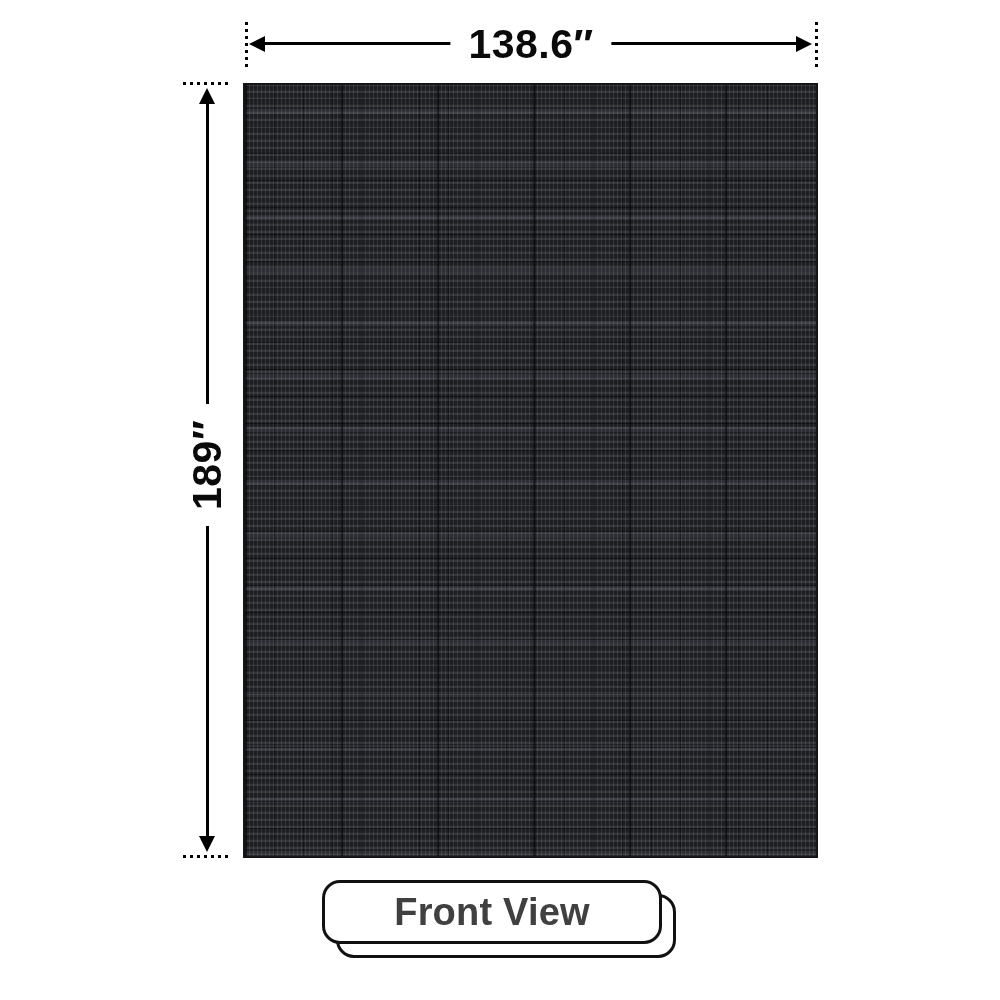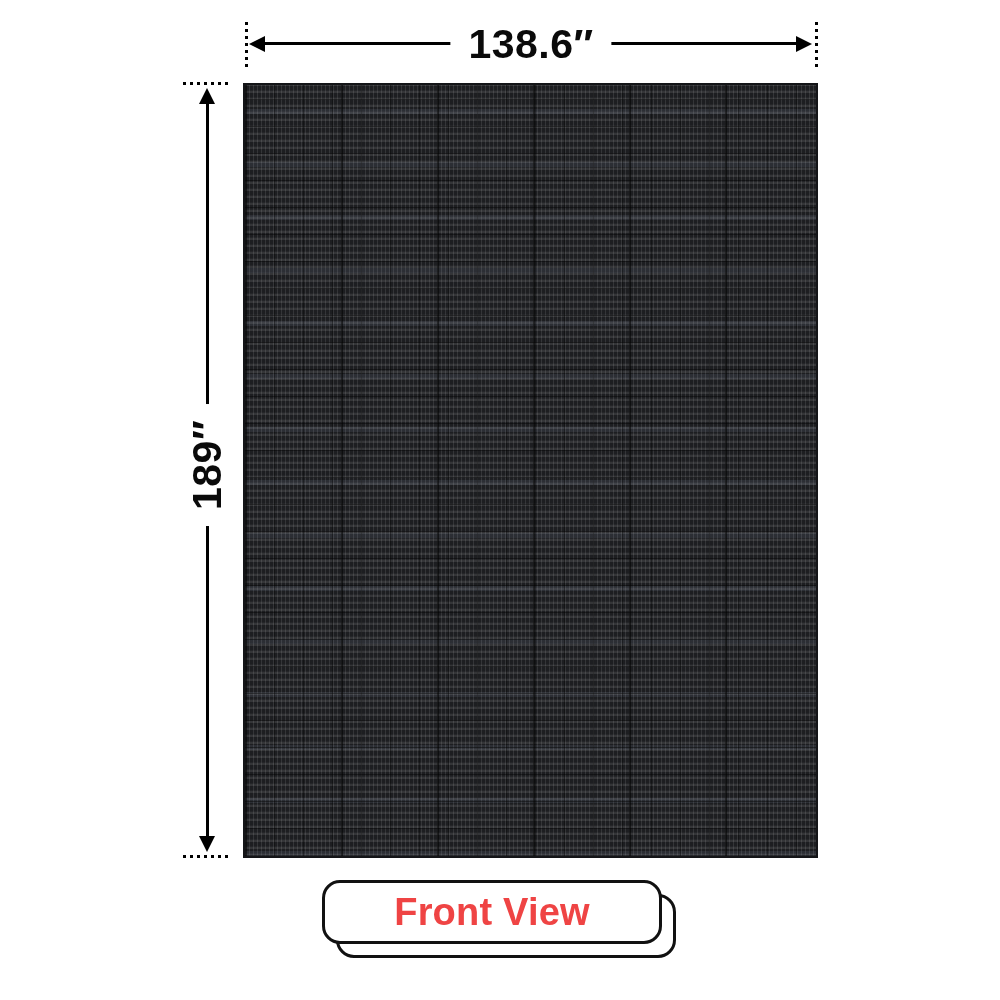--- a/index.html
+++ b/index.html
@@ -114,21 +114,21 @@
   .view-card.front {
     left: 322px;
     top: 880px;
     display: flex;
     align-items: center;
     justify-content: center;
   }
   .view-card-label {
     font-size: 38px;
     font-weight: 700;
-    color: #ef4444;
+    color: #404040;
     letter-spacing: 0.2px;
   }
 </style>
 </head>
 <body>
 
 <div class="canvas">
 
   <div class="panel"></div>
 

